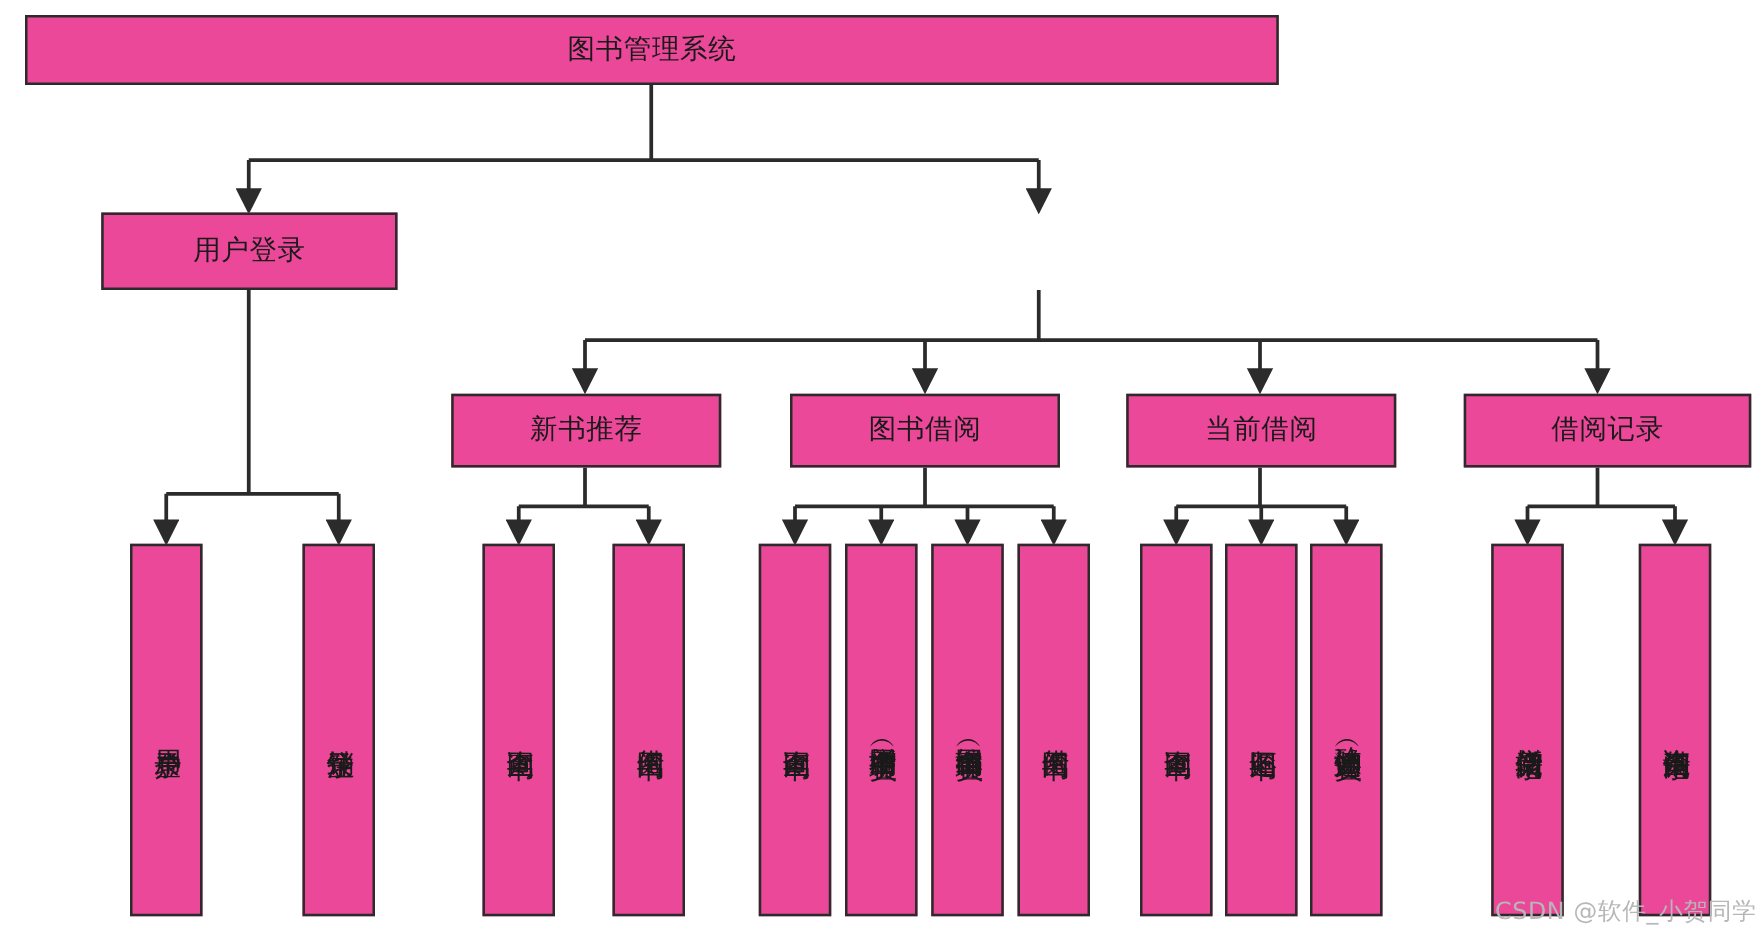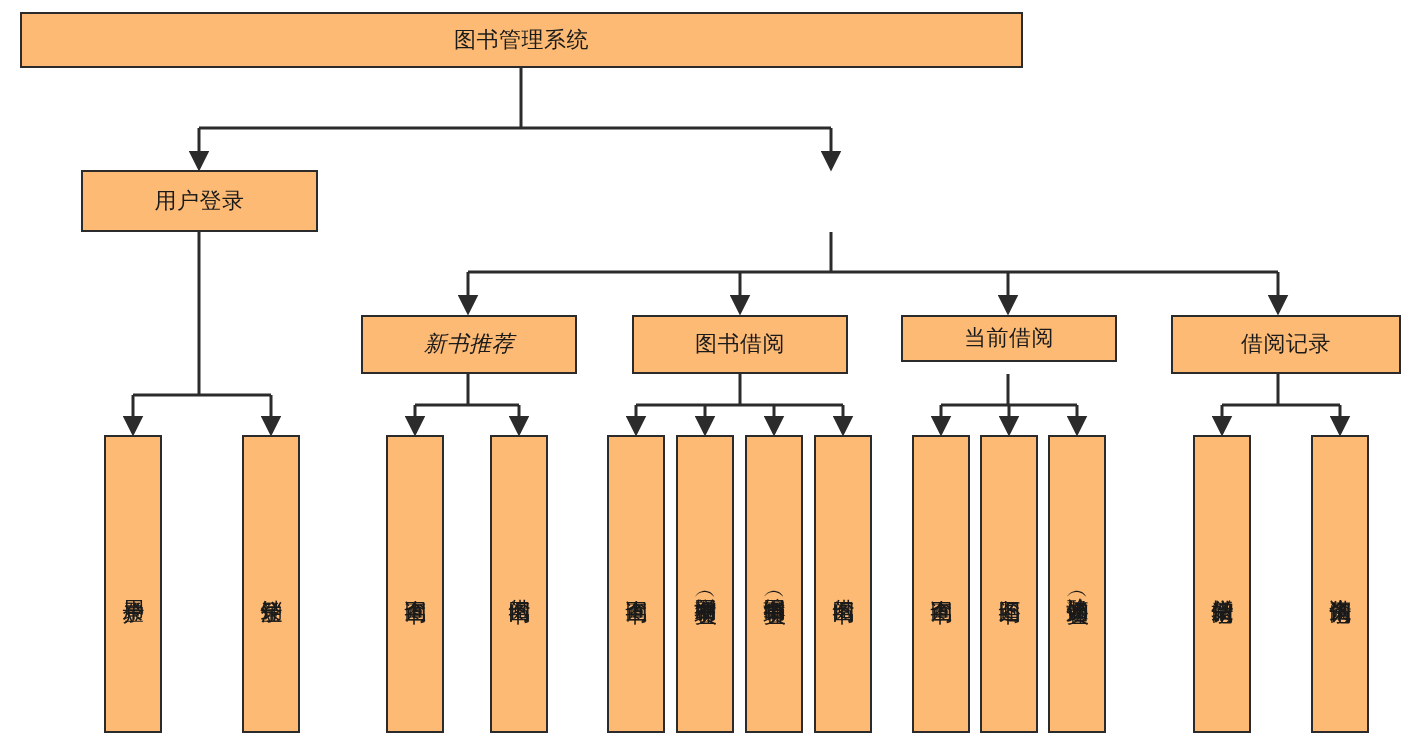--- a/index.html
+++ b/index.html
@@ -22,21 +22,21 @@
     left: 0;
     top: 0;
     width: 1405px;
     height: 747px;
     pointer-events: none;
   }
   .node {
     position: absolute;
     box-sizing: border-box;
     border: 2px solid #2b2b2b;
-    background: #fdba74;
+    background: #ec4899;
     color: #1a1a1a;
     display: flex;
     align-items: center;
     justify-content: center;
     text-align: center;
   }
   .node.h {
     font-size: 22px;
     line-height: 1.2;
     letter-spacing: 0.5px;
@@ -118,27 +118,27 @@
   </svg>
 
   <div class="node h" style="left:20px; top:12px; width:1003px; height:56px;">
     <span>图书管理系统</span>
   </div>
 
   <div class="node h" style="left:81px; top:170px; width:237px; height:62px;">
     <span>用户登录</span>
   </div>
 
-  <div class="node h" style="left:361px; top:315px; width:216px; height:59px;font-style:italic;">
+  <div class="node h" style="left:361px; top:315px; width:216px; height:59px;">
     <span>新书推荐</span>
   </div>
   <div class="node h" style="left:632px; top:315px; width:216px; height:59px;">
     <span>图书借阅</span>
   </div>
-  <div class="node h" style="left:901px; top:315px; width:216px; height:47px;">
+  <div class="node h" style="left:901px; top:315px; width:216px; height:59px;">
     <span>当前借阅</span>
   </div>
   <div class="node h" style="left:1171px; top:315px; width:230px; height:59px;">
     <span>借阅记录</span>
   </div>
 
   <div class="node v" style="left:104px; top:435px; width:58px; height:298px;">
     <span class="vtext">用户登录</span>
   </div>
   <div class="node v" style="left:242px; top:435px; width:58px; height:298px;">
@@ -175,14 +175,15 @@
     <span class="vtext">确认归还（管理员）</span>
   </div>
 
   <div class="node v" style="left:1193px; top:435px; width:58px; height:298px;">
     <span class="vtext">新增借阅记录</span>
   </div>
   <div class="node v" style="left:1311px; top:435px; width:58px; height:298px;">
     <span class="vtext">查询借阅记录</span>
   </div>
 
+  <div class="watermark" style="left:1196px; top:716px;">CSDN @软件_小贺同学</div>
 
 </div>
 
 </body></html>

